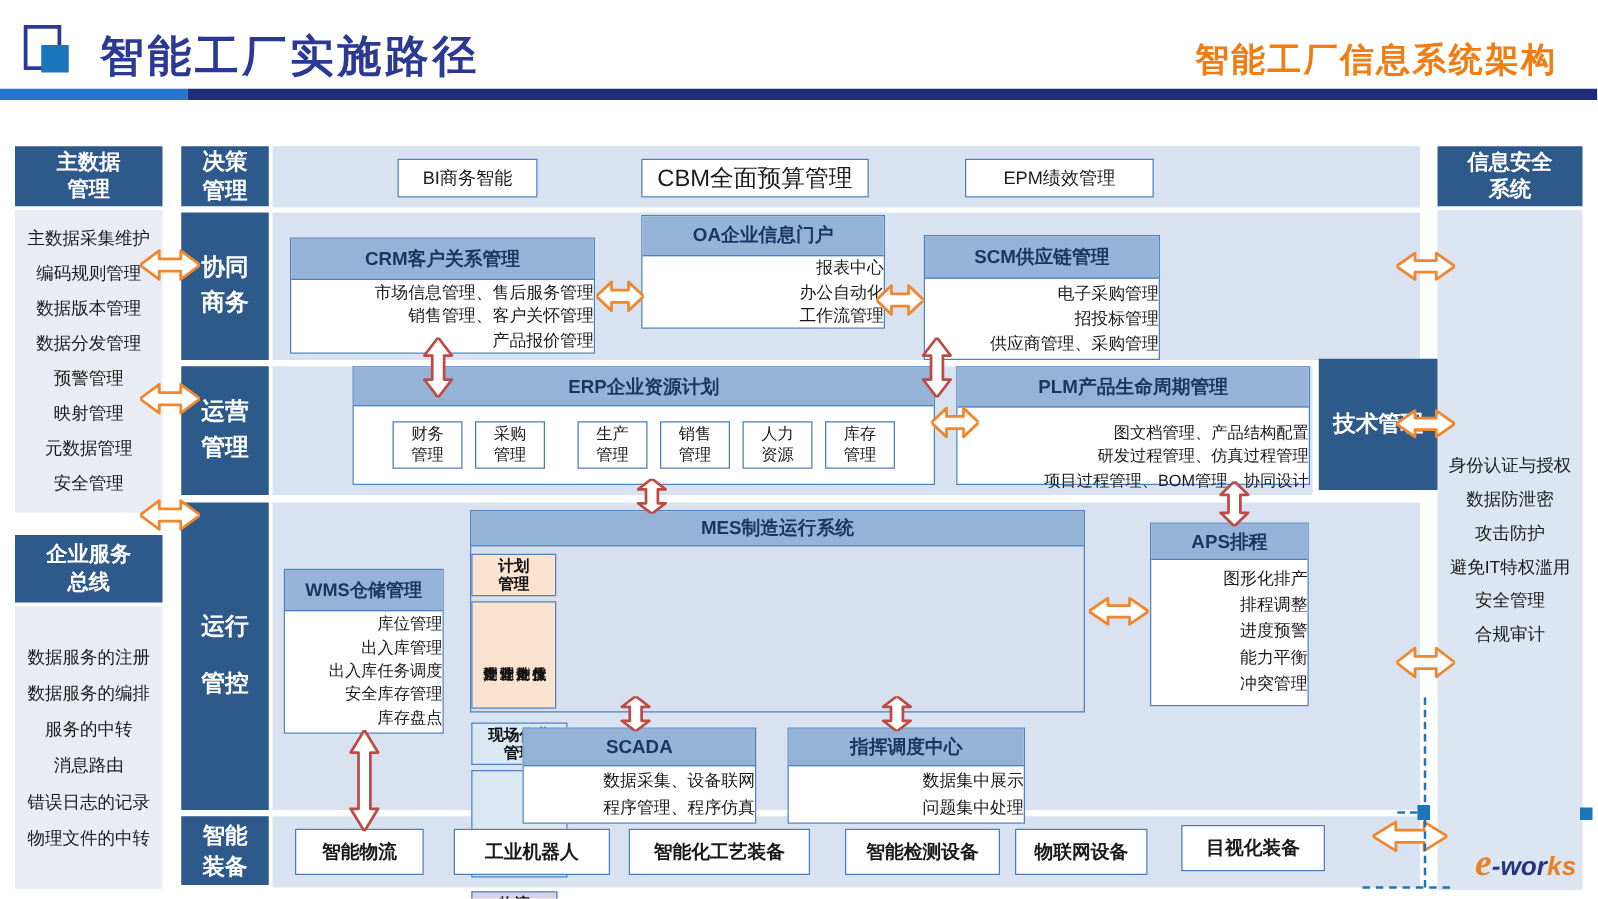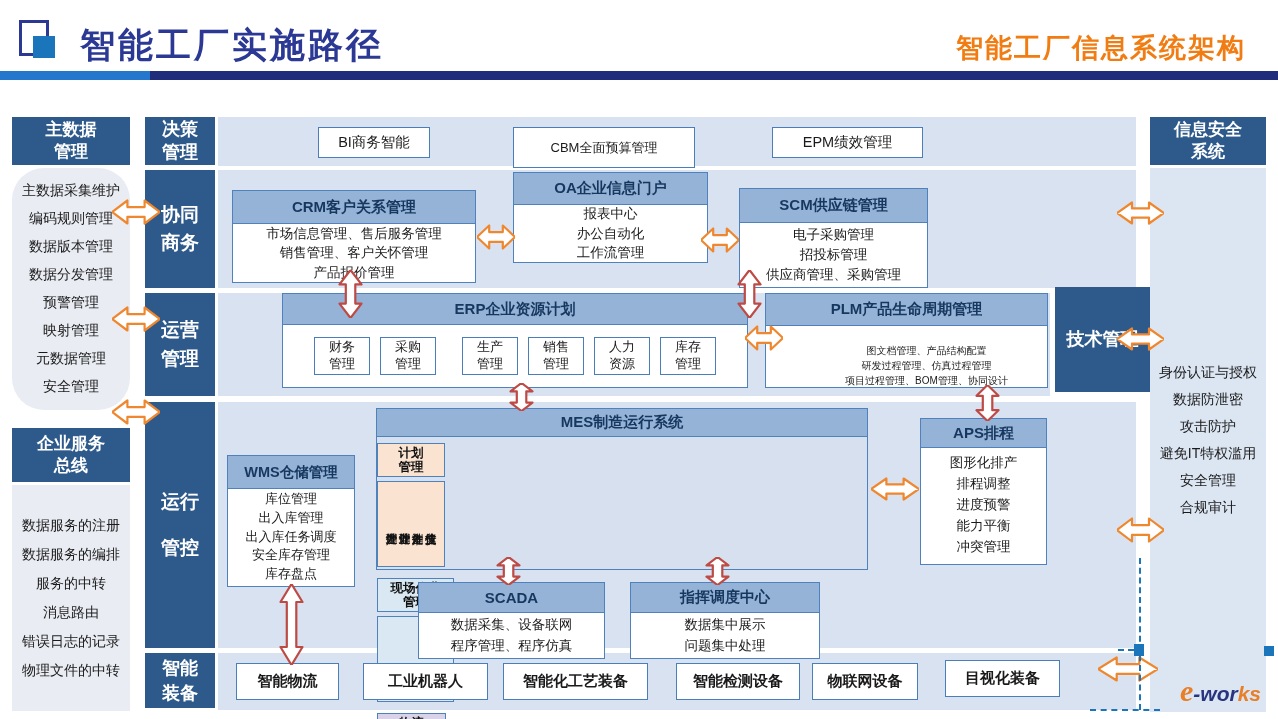--- a/index.html
+++ b/index.html
@@ -10,21 +10,21 @@
   .title{font-size:35px;font-weight:bold;color:#2b3894;letter-spacing:3px;}
   .subtitle{font-size:27px;font-weight:bold;color:#f07c12;letter-spacing:2px;}
   
   .dark{background:#2e5a8b;color:#fff;font-weight:bold;display:flex;align-items:center;justify-content:center;text-align:center;}
   .dark span{display:inline-block;}
   
   .panel{display:flex;flex-direction:column;align-items:center;justify-content:center;text-align:center;}
   .panel div{white-space:nowrap;}
   .obox{border:1px solid #4f81bd;box-sizing:border-box;background:#fff;}
   .hd{background:#95b3d7;color:#17375e;font-weight:bold;display:flex;align-items:center;justify-content:center;border-bottom:1px solid #4f81bd;text-align:center;}
-  .bd{display:flex;flex-direction:column;align-items:center;justify-content:center;text-align:center;}
+  .bd{display:flex;flex-direction:column;align-items:flex-end;justify-content:center;text-align:center;}
   .bd div{white-space:nowrap;}
   .band{background:#d9e2f0;}
   .cell{background:#fff;border:1px solid #4a7ebb;box-sizing:border-box;display:flex;align-items:center;justify-content:center;text-align:center;}
   
   .mes-cols{display:flex;justify-content:center;gap:11px;padding-top:6px;flex-direction:column;}
   .mes-col-hd{height:34px;border:1px solid #4f81bd;box-sizing:border-box;display:flex;align-items:center;justify-content:center;font-weight:bold;font-size:12.5px;line-height:1.15;text-align:center;margin-bottom:4px;color:#111;}
   .mes-col-bd{height:86px;border:1px solid #4f81bd;box-sizing:border-box;display:flex;align-items:center;justify-content:center;gap:1px;padding:2px 0;}
   .vtxt{writing-mode:vertical-rl;text-orientation:upright;font-size:11.5px;line-height:1.05;color:#111;}
   .c1{background:#fbe3d1;} .c2{background:#d9e8f3;} .c3{background:#d8d3e8;}
   .c4{background:#e5eeda;} .c5{background:#f2d8d6;} .c6{background:#15803d;}
@@ -48,21 +48,21 @@
 
   <div class="abs band" style="left:218px;top:117px;width:918px;height:49px;"></div>
   <div class="abs band" style="left:218px;top:170px;width:918px;height:118px;"></div>
   <div class="abs band" style="left:218px;top:293px;width:832px;height:103px;"></div>
   <div class="abs band" style="left:218px;top:402px;width:918px;height:246px;"></div>
   <div class="abs band" style="left:218px;top:653px;width:918px;height:57px;"></div>
 
   <div class="abs dark" style="left:12px;top:117px;width:118px;height:48px;font-size:17px;line-height:1.3;">
     <span style="width:3.2em;">主数据管理</span>
   </div>
-  <div class="abs panel" style="left:12px;top:168px;width:118px;height:242px;background:#e9ecf3;font-size:14px;gap:10px;border-radius:32px;">
+  <div class="abs panel" style="left:12px;top:168px;width:118px;height:242px;background:#e9ecf3;font-size:14px;gap:10px;">
     <div>主数据采集维护</div>
     <div>编码规则管理</div>
     <div>数据版本管理</div>
     <div>数据分发管理</div>
     <div>预警管理</div>
     <div>映射管理</div>
     <div>元数据管理</div>
     <div>安全管理</div>
   </div>
 
@@ -106,21 +106,21 @@
     <div>合规审计</div>
   </div>
 
   <div class="abs dark" style="left:1055px;top:287px;width:83px;height:105px;font-size:18px;line-height:1.5;padding:0 6px;">
     <span>技术管理</span>
   </div>
 
   <div class="abs cell" style="left:318px;top:127px;width:112px;height:31px;font-size:14.5px;">
       <span>BI商务智能</span>
     </div>
-  <div class="abs cell" style="left:513px;top:127px;width:182px;height:41px;font-size:13px;">
+  <div class="abs cell" style="left:513px;top:127px;width:182px;height:31px;font-size:19px;">
       <span>CBM全面预算管理</span>
     </div>
   <div class="abs cell" style="left:772px;top:127px;width:151px;height:31px;font-size:14.5px;">
       <span>EPM绩效管理</span>
     </div>
 
   <div class="abs obox" style="left:232px;top:190px;width:244px;height:93px;">
     <div class="hd" style="height:32px;font-size:15px;">CRM客户关系管理</div>
     <div class="bd" style="height:58px;font-size:13.5px;line-height:1.45;">
       <div>市场信息管理、售后服务管理</div>
@@ -163,21 +163,21 @@
       <div class="cell" style="width:56px;height:38px;font-size:13px;line-height:1.3;">
           <span style="width:2em;">人力资源</span>
         </div>
       <div class="cell" style="width:56px;height:38px;font-size:13px;line-height:1.3;">
           <span style="width:2em;">库存管理</span>
         </div>
     </div>
   </div>
   <div class="abs obox" style="left:765px;top:293px;width:283px;height:95px;">
     <div class="hd" style="height:31px;font-size:15px;">PLM产品生命周期管理</div>
-    <div class="bd" style="height:78px;font-size:10px;line-height:1.5;margin-left:40px;">
+    <div class="bd" style="height:78px;font-size:13px;line-height:1.5;margin-left:40px;">
       <div>图文档管理、产品结构配置</div>
       <div>研发过程管理、仿真过程管理</div>
       <div>项目过程管理、BOM管理、协同设计</div>
     </div>
   </div>
 
   <div class="abs obox" style="left:227px;top:455px;width:128px;height:132px;">
     <div class="hd" style="height:32px;font-size:14.5px;">WMS仓储管理</div>
     <div class="bd" style="height:96px;font-size:13px;line-height:1.45;">
       <div>库位管理</div>

